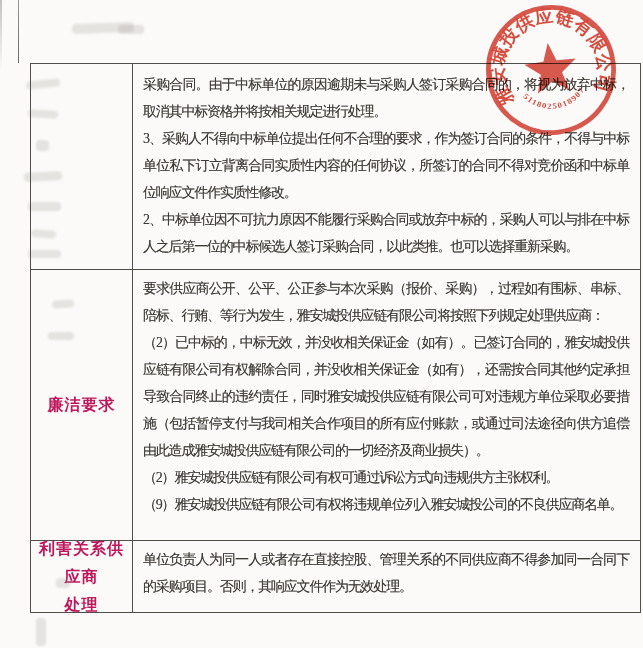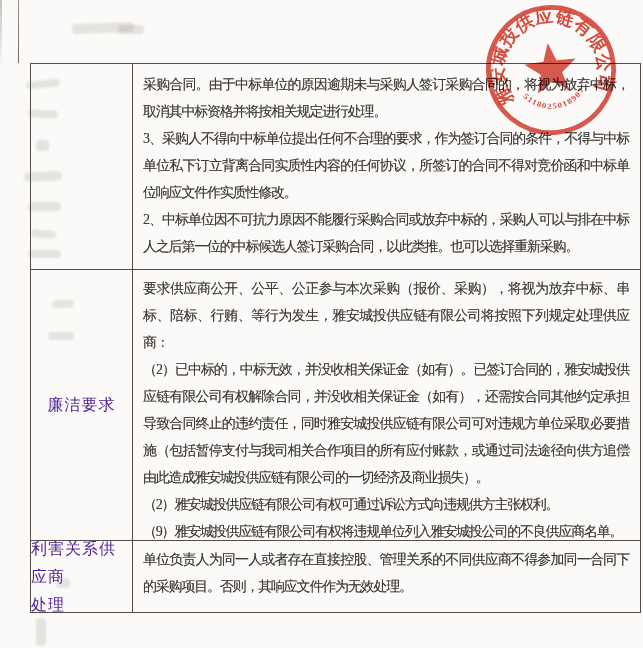--- a/index.html
+++ b/index.html
@@ -34,24 +34,26 @@
     box-sizing:border-box;
     display:grid;
     grid-template-columns:102px 1fr;
     grid-template-rows:205px 271px 1fr;
     background:transparent;
   }
   .cell{box-sizing:border-box;overflow:hidden;}
   .cell.label{
     border-right:1px solid var(--border);
     display:flex;align-items:center;justify-content:center;
+    text-align:center;
     font-size:16px;line-height:28px;
     letter-spacing:1px;
     white-space:pre-line;
-    color:#4c1d95;
+    color:#be185d;
+    font-weight:bold;
   }
   .cell.bt{border-top:1px solid var(--border);}
   .cell.content{
     padding:5px 11px 0 10px;
     font-size:14px;
     line-height:27px;
     letter-spacing:-1.2px;
     text-align:justify;
   }
   .cell.content.first{padding-top:7px;}
@@ -87,21 +89,21 @@
 
     <div class="cell label"></div>
     <div class="cell content first">
       <p>采购合同。由于中标单位的原因逾期未与采购人签订采购合同的，将视为放弃中标，取消其中标资格并将按相关规定进行处理。</p>
       <p>3、采购人不得向中标单位提出任何不合理的要求，作为签订合同的条件，不得与中标单位私下订立背离合同实质性内容的任何协议，所签订的合同不得对竞价函和中标单位响应文件作实质性修改。</p>
       <p>2、中标单位因不可抗力原因不能履行采购合同或放弃中标的，采购人可以与排在中标人之后第一位的中标候选人签订采购合同，以此类推。也可以选择重新采购。</p>
     </div>
 
     <div class="cell label bt">廉洁要求</div>
     <div class="cell content bt">
-      <p>要求供应商公开、公平、公正参与本次采购（报价、采购），将视为放弃中标、串标、陪标、行贿、等行为发生，雅安城投供应链有限公司将按照下列规定处理供应商：</p>
+      <p>要求供应商公开、公平、公正参与本次采购（报价、采购），过程如有围标、串标、陪标、行贿、等行为发生，雅安城投供应链有限公司将按照下列规定处理供应商：</p>
       <p>（2）已中标的，中标无效，并没收相关保证金（如有）。已签订合同的，雅安城投供应链有限公司有权解除合同，并没收相关保证金（如有），还需按合同其他约定承担导致合同终止的违约责任，同时雅安城投供应链有限公司可对违规方单位采取必要措施（包括暂停支付与我司相关合作项目的所有应付账款，或通过司法途径向供方追偿由此造成雅安城投供应链有限公司的一切经济及商业损失）。</p>
       <p>（2）雅安城投供应链有限公司有权可通过诉讼方式向违规供方主张权利。</p>
       <p>（9）雅安城投供应链有限公司有权将违规单位列入雅安城投公司的不良供应商名单。</p>
     </div>
 
     <div class="cell label bt">利害关系供应商
 处理</div>
     <div class="cell content bt">
       <p>单位负责人为同一人或者存在直接控股、管理关系的不同供应商不得参加同一合同下的采购项目。否则，其响应文件作为无效处理。</p>
     </div>

